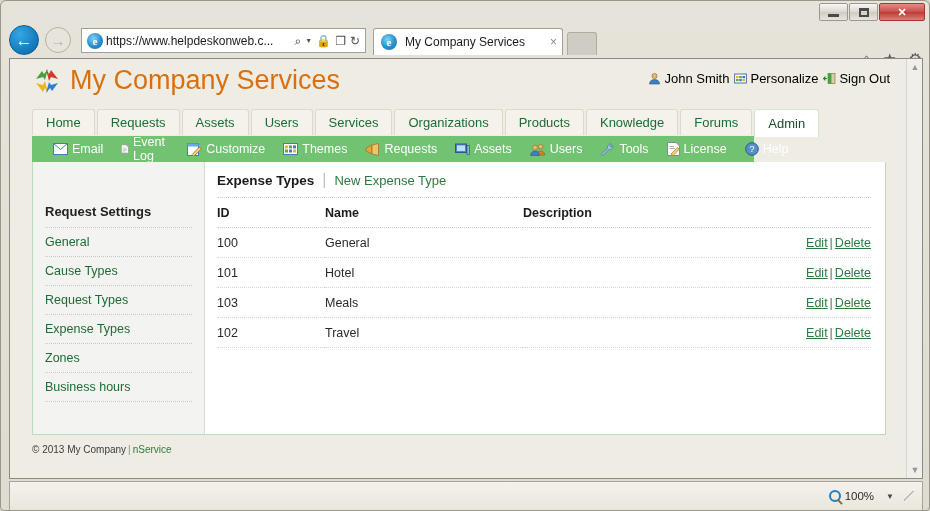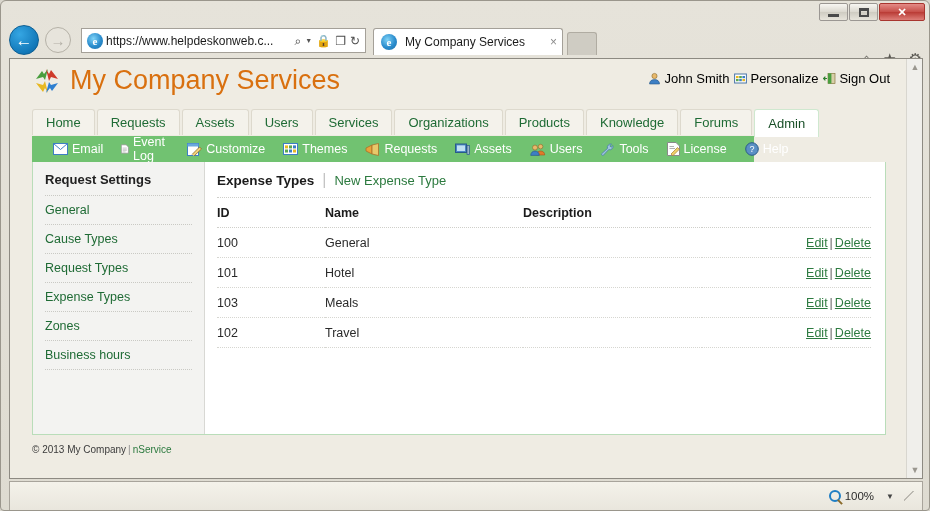--- a/index.html
+++ b/index.html
@@ -184,20 +184,21 @@
   .sidebar {
     width:172px; flex:0 0 auto;
     background:#f3f3f1;
     border-right:1px solid #d8d8d4;
     padding:10px 12px 0 12px;
   }
   .sb-head {
     font-size:13px; font-weight:bold; color:#222;
     padding-bottom:8px;
     border-bottom:1px dotted #c9c9c4;
+    margin-top:32px;
   }
   .sb-item {
     font-size:12.5px; color:#1f6b35;
     padding:7px 0 7px 0;
     border-bottom:1px dotted #c9c9c4;
   }
   .content { flex:1 1 auto; padding:9px 14px 0 12px; }
   .content-head {
     display:flex; align-items:baseline; gap:8px;
     padding-bottom:8px;

